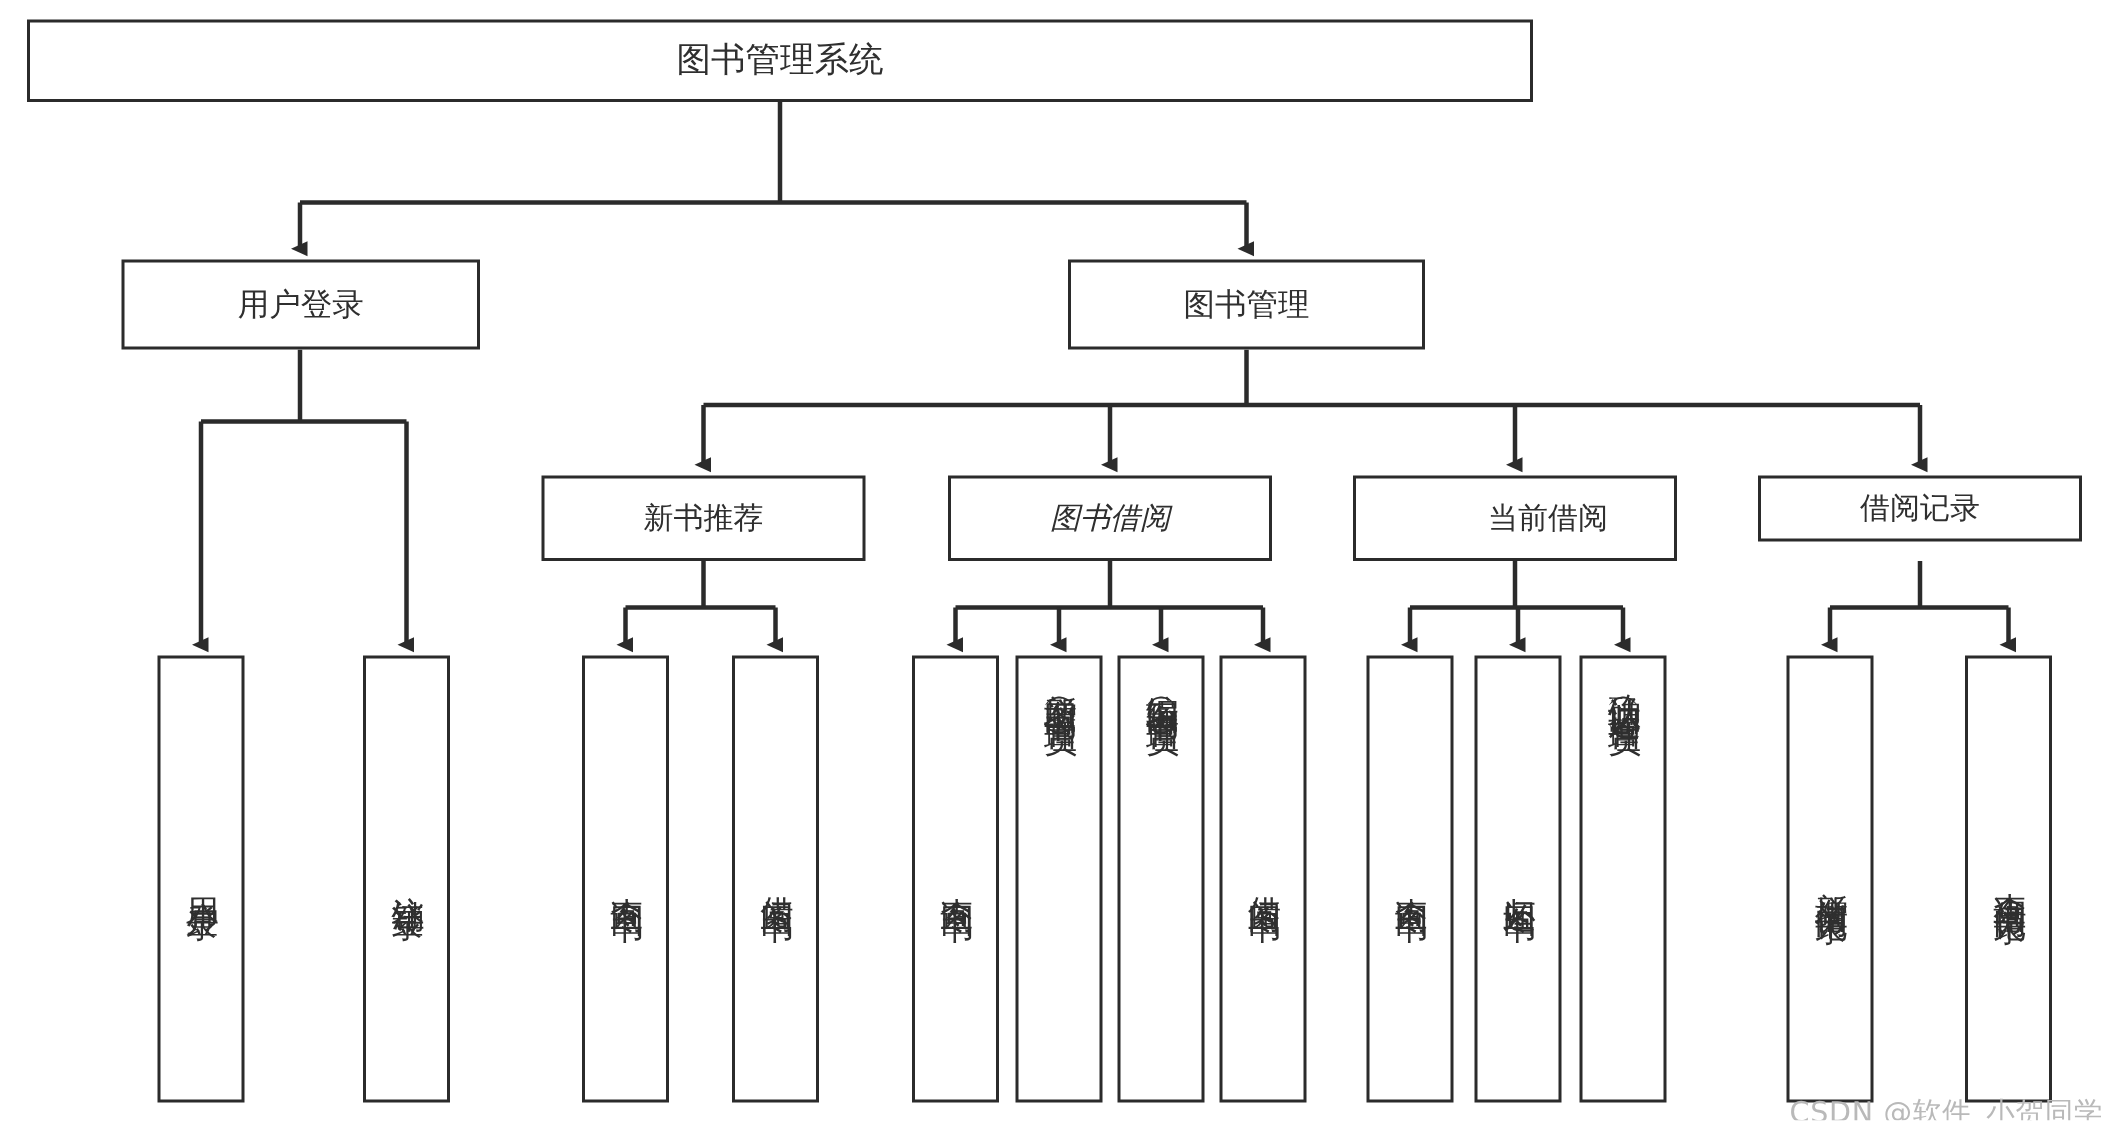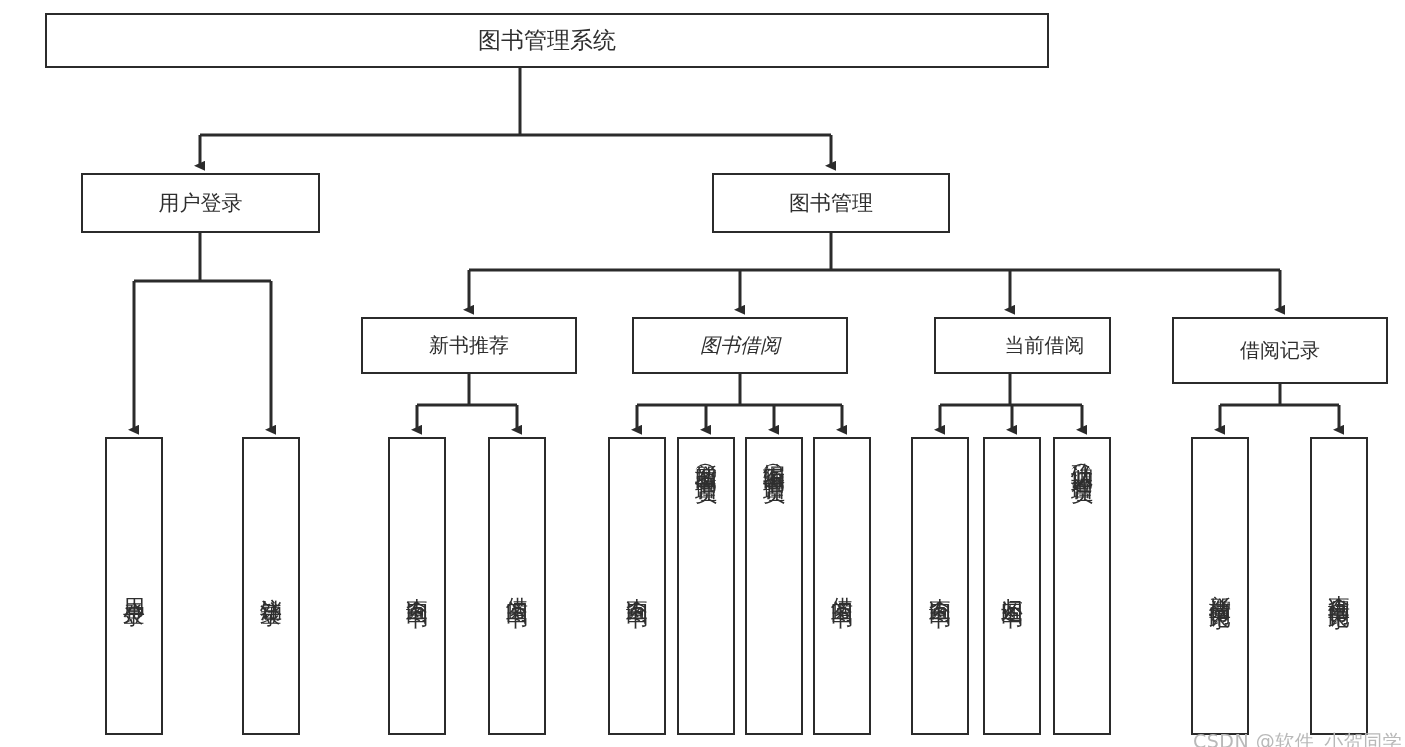--- a/index.html
+++ b/index.html
@@ -125,41 +125,41 @@
       <path d="M1012,405 L1012,430" marker-end="url(#arrow)"></path>
       <path d="M1082,405 L1082,430" marker-end="url(#arrow)"></path>
 
       <path d="M1280,374 L1280,405"></path>
       <path d="M1220,405 L1339,405"></path>
       <path d="M1220,405 L1220,430" marker-end="url(#arrow)"></path>
       <path d="M1339,405 L1339,430" marker-end="url(#arrow)"></path>
     </g>
   </svg>
 
-  <div class="node root" style="left:18px; top:13px; width:1004px; height:55px;margin-left:27px;">
+  <div class="node root" style="left:18px; top:13px; width:1004px; height:55px;">
     <span>图书管理系统</span>
   </div>
 
   <div class="node level2" style="left:81px; top:173px; width:239px; height:60px;">
     <span>用户登录</span>
   </div>
   <div class="node level3" style="left:361px; top:317px; width:216px; height:57px;">
     <span>新书推荐</span>
   </div>
 
   <div class="node level2" style="left:712px; top:173px; width:238px; height:60px;">
     <span>图书管理</span>
   </div>
   <div class="node level3" style="left:632px; top:317px; width:216px; height:57px;font-style:italic;">
     <span>图书借阅</span>
   </div>
-  <div class="node level3" style="left:934px; top:317px; width:177px; height:57px;padding-left:44px;">
+  <div class="node level3" style="left:902px; top:317px; width:216px; height:57px;padding-left:44px;">
     <span>当前借阅</span>
   </div>
-  <div class="node level3" style="left:1172px; top:317px; width:216px; height:67px;">
+  <div class="node level3" style="left:1172px; top:317px; width:216px; height:44px;">
     <span>借阅记录</span>
   </div>
 
   <div class="node leaf center" style="left:105px; top:437px; width:58px; height:298px;">
     <span class="vtext">用户登录</span>
   </div>
   <div class="node leaf center" style="left:242px; top:437px; width:58px; height:298px;">
     <span class="vtext">注销登录</span>
   </div>
 

